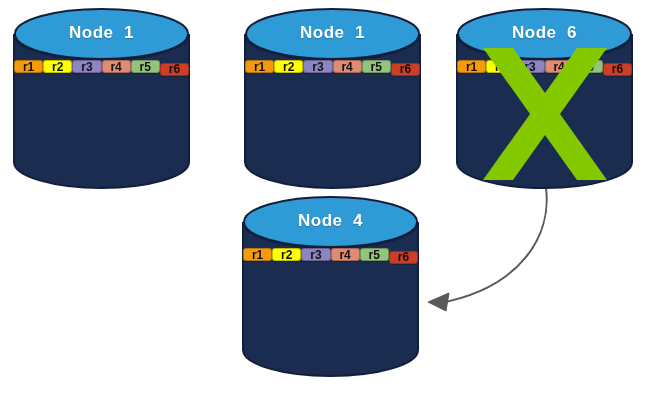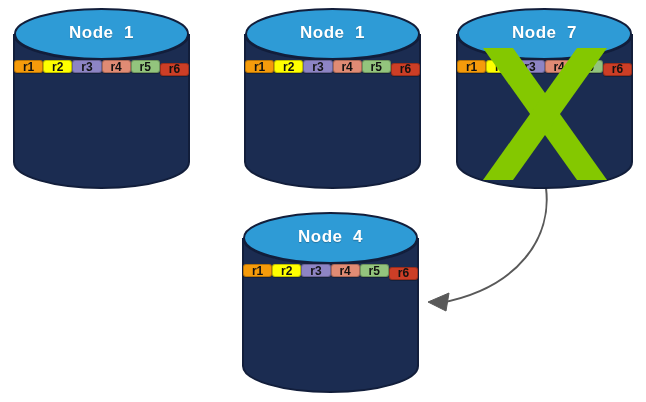--- a/index.html
+++ b/index.html
@@ -142,43 +142,43 @@
           <div class="row" style="background: rgb(204, 62, 38); width: 122px; height: 13px; margin-bottom: 0px;">
             <span>r6</span>
           </div>
         </div>
       </div>
       <div class="node" style="left: 457px; top: 8px; width: 175px; height: 180px;">
         <svg class="cyl-svg" width="175" height="180" viewBox="0 0 175 180">
           <path d="M 0 26 L 0 154 A 87.5 26 0 0 0 175 154 L 175 26 A 87.5 26 0 0 1 0 26 Z" fill="#1B2C51" stroke="#121E3B" stroke-width="2"></path>
           <ellipse cx="87.5" cy="26" rx="86.5" ry="25" fill="#2E9BD6" stroke="#121E3B" stroke-width="2"></ellipse>
         </svg>
-        <div class="node-title" style="top: 15px;">Node  7</div>
-        <div class="rows" style="top: 52px;">
-          <div class="row" style="background: rgb(245, 155, 11); width: 122px; height: 13px; margin-bottom: 5px;">
-            <span>r1</span>
-          </div>
-          <div class="row" style="background: rgb(255, 255, 0); width: 122px; height: 13px; margin-bottom: 5px;">
-            <span>r2</span>
-          </div>
-          <div class="row" style="background: rgb(141, 132, 196); width: 122px; height: 13px; margin-bottom: 5px;">
-            <span>r3</span>
-          </div>
-          <div class="row" style="background: rgb(224, 139, 116); width: 122px; height: 13px; margin-bottom: 5px;">
-            <span>r4</span>
-          </div>
-          <div class="row" style="background: rgb(147, 196, 125); width: 122px; height: 13px; margin-bottom: 5px;">
-            <span>r5</span>
-          </div>
-          <div class="row" style="background: rgb(204, 62, 38); width: 122px; height: 13px; margin-bottom: 0px;">
-            <span>r6</span>
-          </div>
-        </div>
-      </div>
-      <div class="node" style="left: 243px; top: 212px; width: 175px; height: 180px;">
+        <div class="node-title" style="top: 15px;">Node  6</div>
+        <div class="rows" style="top: 52px;">
+          <div class="row" style="background: rgb(245, 155, 11); width: 122px; height: 13px; margin-bottom: 5px;">
+            <span>r1</span>
+          </div>
+          <div class="row" style="background: rgb(255, 255, 0); width: 122px; height: 13px; margin-bottom: 5px;">
+            <span>r2</span>
+          </div>
+          <div class="row" style="background: rgb(141, 132, 196); width: 122px; height: 13px; margin-bottom: 5px;">
+            <span>r3</span>
+          </div>
+          <div class="row" style="background: rgb(224, 139, 116); width: 122px; height: 13px; margin-bottom: 5px;">
+            <span>r4</span>
+          </div>
+          <div class="row" style="background: rgb(147, 196, 125); width: 122px; height: 13px; margin-bottom: 5px;">
+            <span>r5</span>
+          </div>
+          <div class="row" style="background: rgb(204, 62, 38); width: 122px; height: 13px; margin-bottom: 0px;">
+            <span>r6</span>
+          </div>
+        </div>
+      </div>
+      <div class="node" style="left: 243px; top: 196px; width: 175px; height: 180px;">
         <svg class="cyl-svg" width="175" height="180" viewBox="0 0 175 180">
           <path d="M 0 26 L 0 154 A 87.5 26 0 0 0 175 154 L 175 26 A 87.5 26 0 0 1 0 26 Z" fill="#1B2C51" stroke="#121E3B" stroke-width="2"></path>
           <ellipse cx="87.5" cy="26" rx="86.5" ry="25" fill="#2E9BD6" stroke="#121E3B" stroke-width="2"></ellipse>
         </svg>
         <div class="node-title" style="top: 15px;">Node  4</div>
         <div class="rows" style="top: 52px;">
           <div class="row" style="background: rgb(245, 155, 11); width: 122px; height: 13px; margin-bottom: 5px;">
             <span>r1</span>
           </div>
           <div class="row" style="background: rgb(255, 255, 0); width: 122px; height: 13px; margin-bottom: 5px;">

